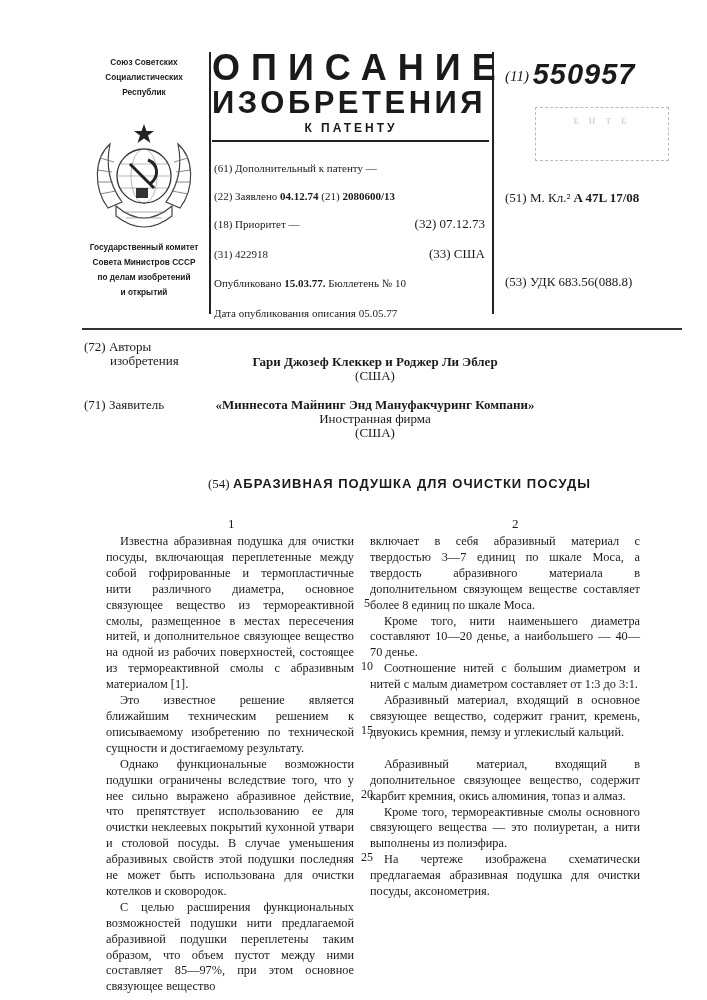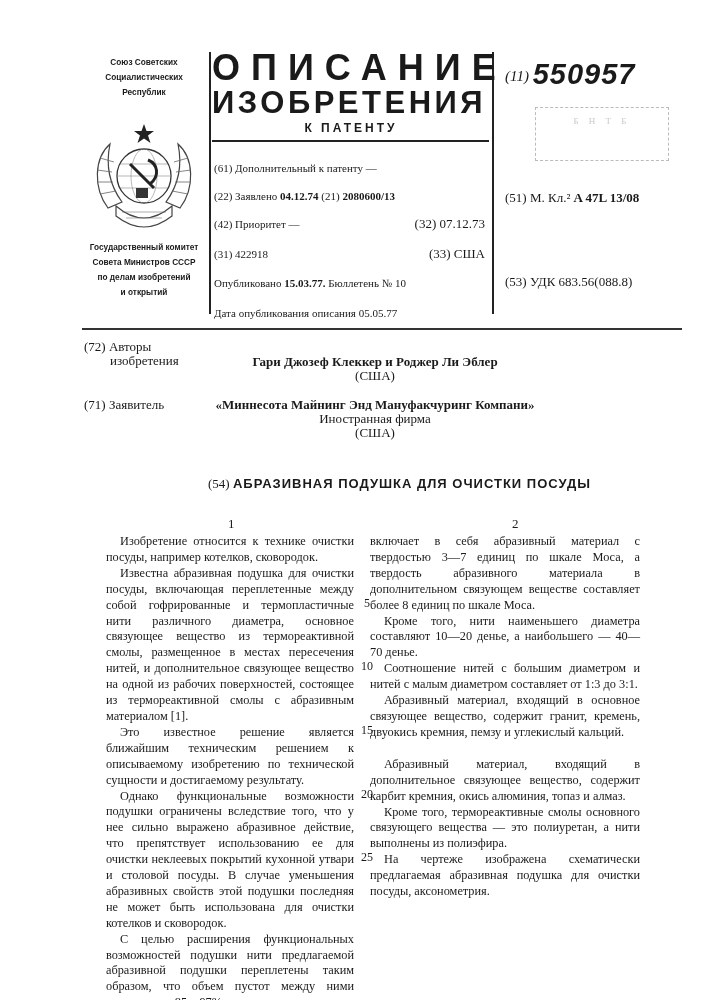--- a/index.html
+++ b/index.html
@@ -105,41 +105,41 @@
 <div class="abs title3">К ПАТЕНТУ</div>
 <div class="abs title-rule"></div>
 
 <div class="abs bib" style="top:160px">(61) Дополнительный к патенту —</div>
 <div class="abs bib" style="top:188px">
   <span>(22) Заявлено</span>
   <b>04.12.74</b>
   <span>(21)</span>
   <b>2080600/13</b>
 </div>
-<div class="abs bib" style="top:216px">(42) Приоритет —</div>
+<div class="abs bib" style="top:216px">(18) Приоритет —</div>
 <div class="abs bib-r" style="top:216px">(32) 07.12.73</div>
 <div class="abs bib" style="top:246px">(31) 422918</div>
 <div class="abs bib-r" style="top:246px">(33) США</div>
 <div class="abs bib" style="top:275px">
   <span>Опубликовано</span>
   <b>15.03.77.</b>
   <span>Бюллетень № 10</span>
 </div>
 <div class="abs bib" style="top:305px">Дата опубликования описания 05.05.77</div>
 
 <div class="abs patnum">
   <span>(11)</span>
   <span class="num">550957</span>
 </div>
 <div class="abs stamp">
   <div style="margin-top:6px;letter-spacing:4px">Б Н Т Б</div>
 </div>
 <div class="abs mkl">
   <span>(51) М. Кл.²</span>
-  <b>A 47L 13/08</b>
+  <b>A 47L 17/08</b>
 </div>
 <div class="abs udk">
   <span>(53) УДК</span>
   <span>683.56(088.8)</span>
 </div>
 
 <div class="abs hrule"></div>
 
 <div class="abs lbl" style="top:340px">
   <div>(72) Авторы</div>
@@ -158,21 +158,20 @@
 
 <div class="abs invtitle">
   <span>(54)</span>
   <b>АБРАЗИВНАЯ ПОДУШКА ДЛЯ ОЧИСТКИ ПОСУДЫ</b>
 </div>
 
 <div class="abs colnum" style="left:228px;top:516px">1</div>
 <div class="abs colnum" style="left:512px;top:516px">2</div>
 
 <div class="abs col col1">
-  <p>Изобретение относится к технике очистки посуды, например котелков, сковородок.</p>
   <p>Известна абразивная подушка для очистки посуды, включающая переплетенные между собой гофрированные и термопластичные нити различного диаметра, основное связующее вещество из термореактивной смолы, размещенное в местах пересечения нитей, и дополнительное связующее вещество на одной из рабочих поверхностей, состоящее из термореактивной смолы с абразивным материалом [1].</p>
   <p>Это известное решение является ближайшим техническим решением к описываемому изобретению по технической сущности и достигаемому результату.</p>
   <p>Однако функциональные возможности подушки ограничены вследствие того, что у нее сильно выражено абразивное действие, что препятствует использованию ее для очистки неклеевых покрытий кухонной утвари и столовой посуды. В случае уменьшения абразивных свойств этой подушки последняя не может быть использована для очистки котелков и сковородок.</p>
   <p>С целью расширения функциональных возможностей подушки нити предлагаемой абразивной подушки переплетены таким образом, что объем пустот между ними составляет 85—97%, при этом основное связующее вещество</p>
 </div>
 
 <div class="abs ln" style="left:357px;top:596px">5</div>
 <div class="abs ln" style="left:357px;top:659px">10</div>
 <div class="abs ln" style="left:357px;top:723px">15</div>
 <div class="abs ln" style="left:357px;top:787px">20</div>

